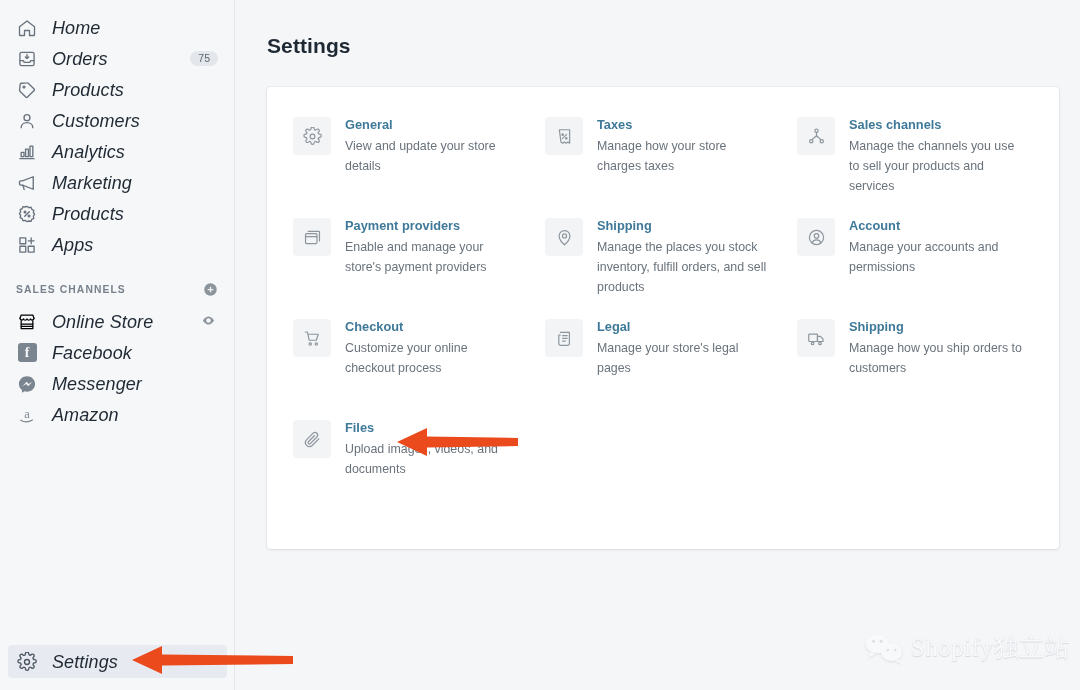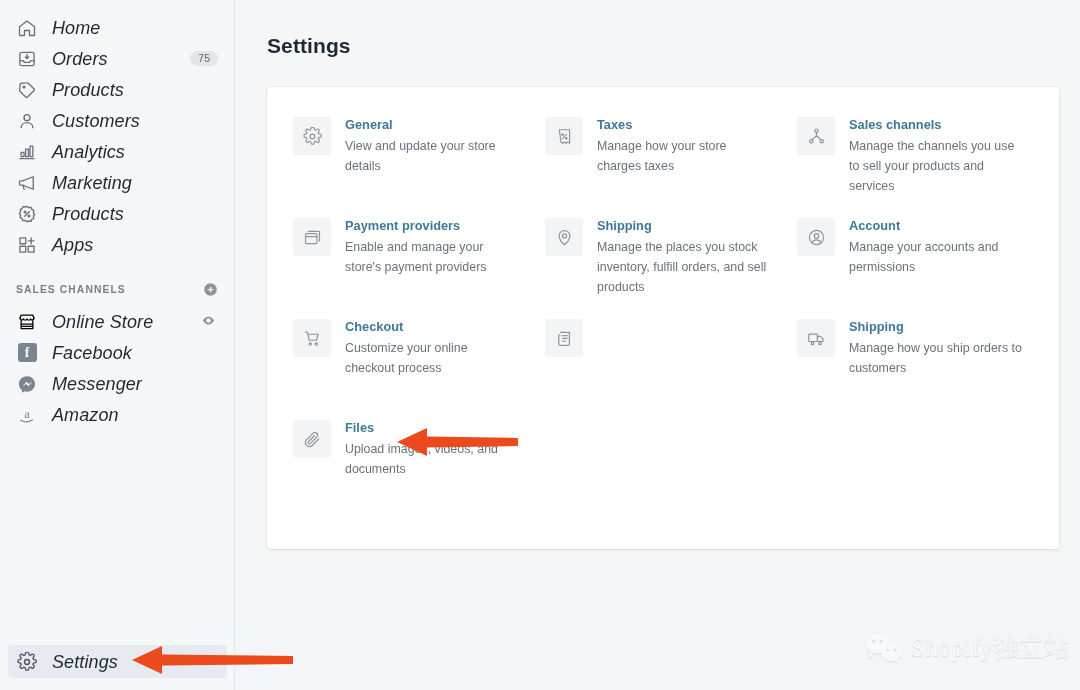--- a/index.html
+++ b/index.html
@@ -451,20 +451,24 @@
         </div>
 
 
         <div class="setting">
           <span class="setting-icon">
             <svg width="19" height="19" viewBox="0 0 24 24" fill="none" stroke="currentColor" stroke-width="1.5" stroke-linecap="round" stroke-linejoin="round">
                 <path d="M6.8 4.2h11.4v14a2.6 2.6 0 0 1-2.6 2.6H7.4a2.6 2.6 0 0 1-2.6-2.6V7.6h2"></path>
                 <path d="M9.6 8.4h5.8M9.6 11.8h5.8M9.6 15.2h3.4"></path>
               </svg>
           </span>
+          <div class="setting-body">
+            <div class="setting-title">Legal</div>
+            <div class="setting-desc">Manage your store's legal pages</div>
+          </div>
         </div>
 
         <div class="setting">
           <span class="setting-icon">
             <svg width="19" height="19" viewBox="0 0 24 24" fill="none" stroke="currentColor" stroke-width="1.5" stroke-linecap="round" stroke-linejoin="round">
                 <rect x="2.2" y="6.4" width="11" height="9.4" rx="1"></rect>
                 <path d="M13.2 9.4h3.8l3.2 3.2v3.2h-7z"></path>
                 <circle cx="7" cy="18.2" r="1.6"></circle>
                 <circle cx="16.4" cy="18.2" r="1.6"></circle>
               </svg>

